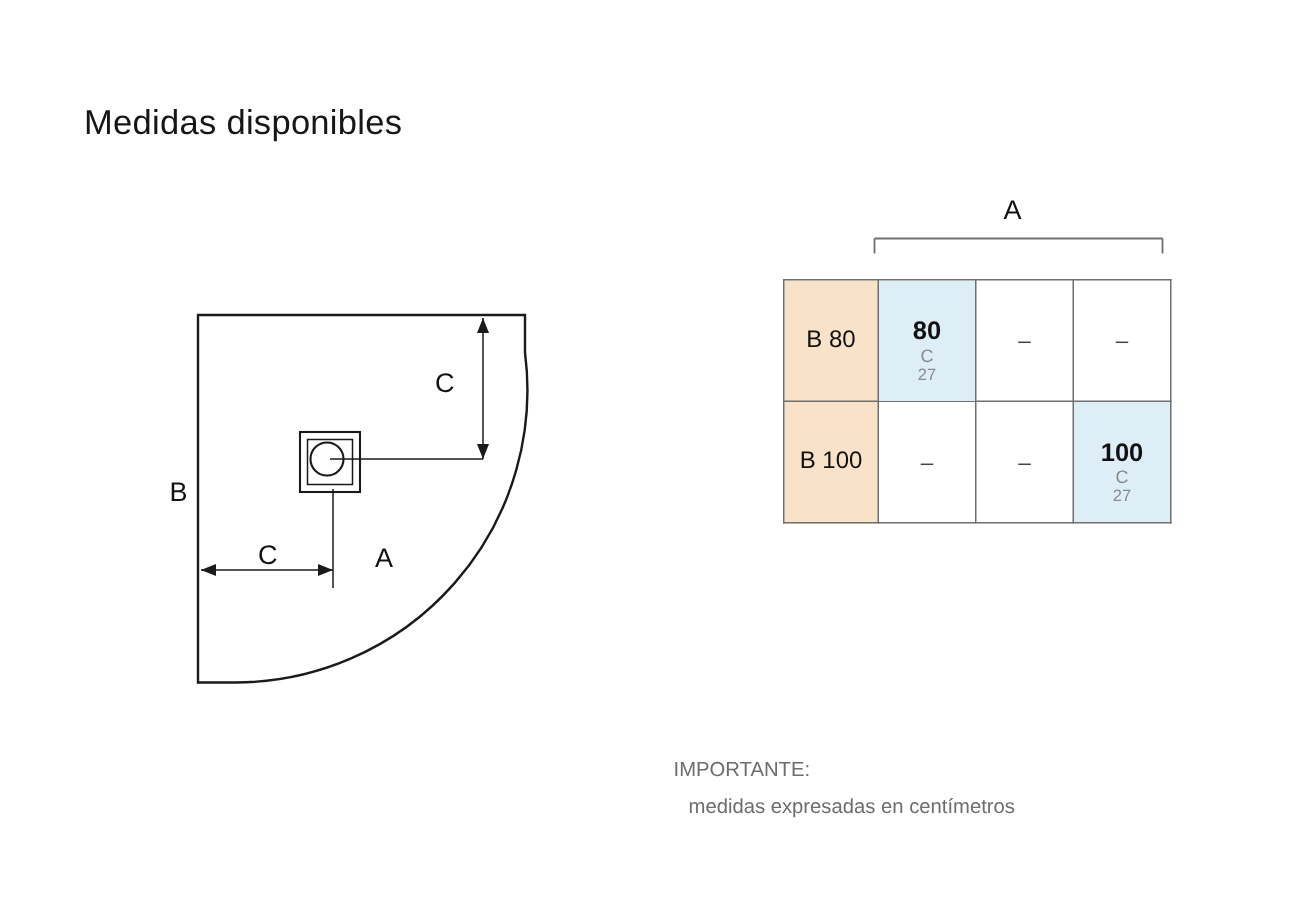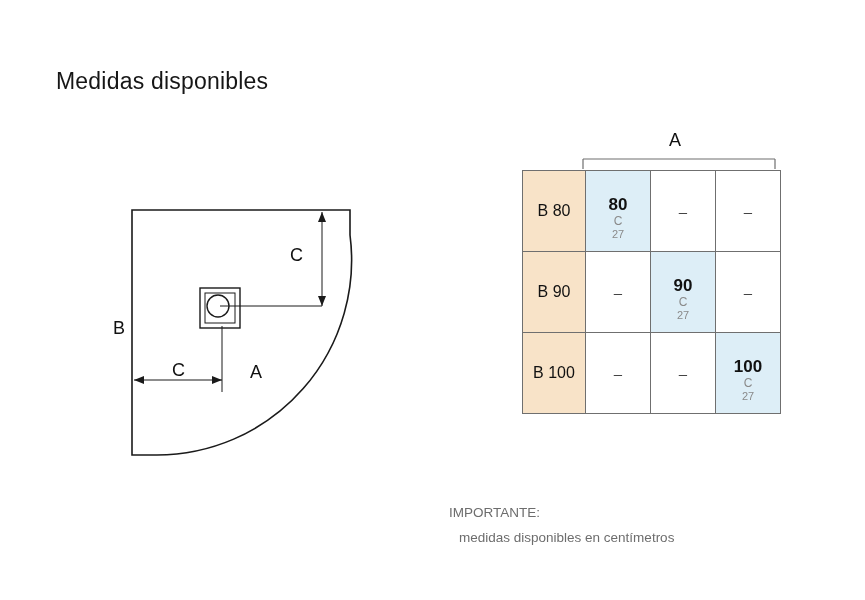--- a/index.html
+++ b/index.html
@@ -66,21 +66,21 @@
     position: absolute;
     left: 60px;
     top: 28px;
     width: 194px;
     height: 12px;
   }
 
   table#matrix {
     position: absolute;
     left: 0;
-    top: 40px;
+    top: 56px;
     border-collapse: collapse;
     table-layout: fixed;
     width: 256px;
   }
   table#matrix td {
     border: 1px solid #6f6f6f;
     height: 80px;
     text-align: center;
     vertical-align: middle;
     font-size: 16px;
@@ -188,36 +188,20 @@
           </span>
         </td>
         <td class="cell">
           <span class="cell-dash">–</span>
         </td>
         <td class="cell">
           <span class="cell-dash">–</span>
         </td>
       </tr>
       <tr>
-        <td class="rowhead">B 90</td>
-        <td class="cell">
-          <span class="cell-dash">–</span>
-        </td>
-        <td class="cell filled">
-          <span class="cell-value">90</span>
-          <span class="cell-sub">
-            <span class="c-letter">C</span>
-            <span>27</span>
-          </span>
-        </td>
-        <td class="cell">
-          <span class="cell-dash">–</span>
-        </td>
-      </tr>
-      <tr>
         <td class="rowhead">B 100</td>
         <td class="cell">
           <span class="cell-dash">–</span>
         </td>
         <td class="cell">
           <span class="cell-dash">–</span>
         </td>
         <td class="cell filled">
           <span class="cell-value">100</span>
           <span class="cell-sub">
@@ -226,19 +210,19 @@
           </span>
         </td>
       </tr>
     </tbody>
   </table>
 </div>
 
 <div id="notes">
   <div class="note-line">
     <span class="note-strong">IMPORTANTE:</span>
-    <span class="note-indent">medidas disponibles en centímetros</span>
+    <span class="note-indent">medidas expresadas en centímetros</span>
   </div>
   <div class="note-line">
     
     
   </div>
 </div>
 
 </body></html>

